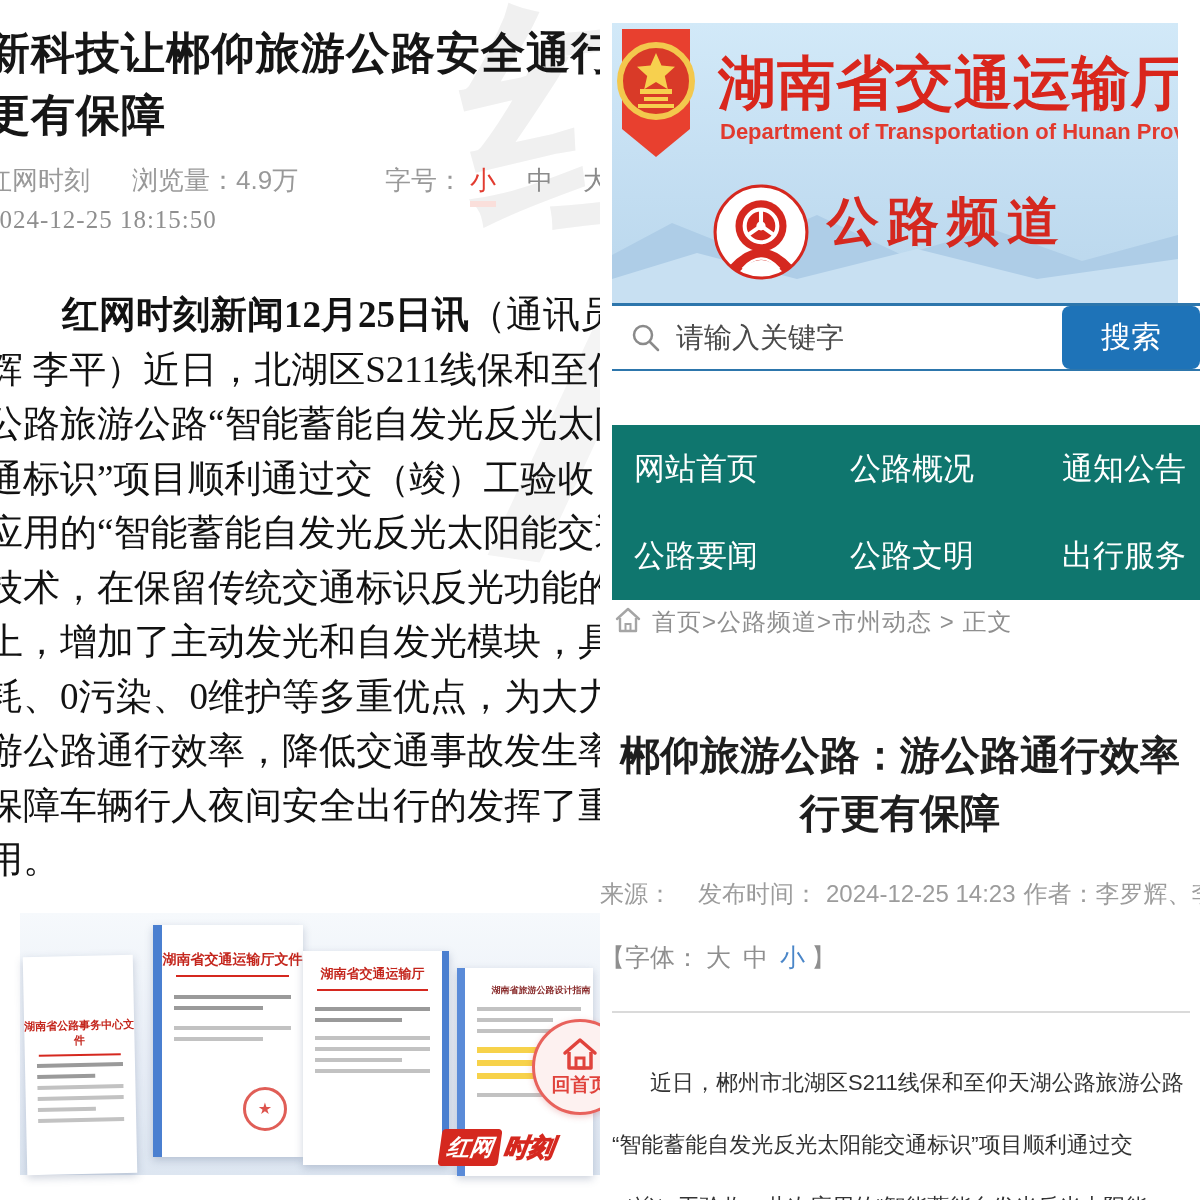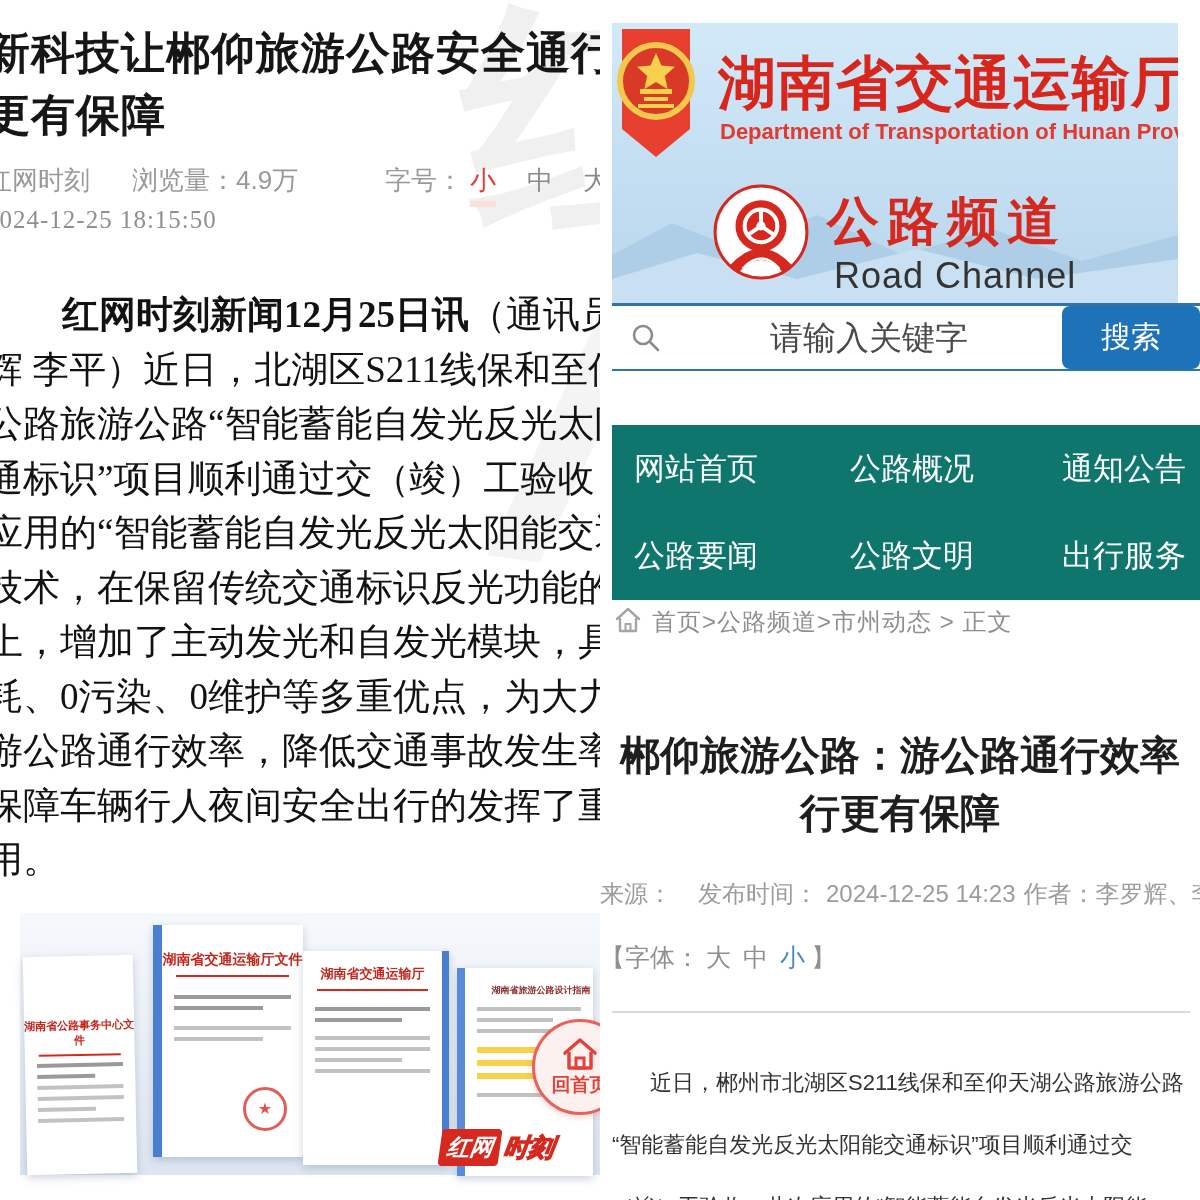--- a/index.html
+++ b/index.html
@@ -95,22 +95,22 @@
   .r-chlogo { position: absolute; left: 100px; top: 160px; }
   .r-chcn { position: absolute; left: 215px; top: 164px; font-size: 52px; font-weight: 700;
     color: #d5281f; letter-spacing: 8px; white-space: nowrap; }
   .r-chen { position: absolute; left: 222px; top: 232px; font-size: 36px; color: #333;
     letter-spacing: 1px; white-space: nowrap; }
 
   .r-search { position: absolute; left: 12px; top: 303px; width: 588px; height: 68px;
     background: #fff; border-top: 3px solid #2d76ac; border-bottom: 2px solid #2d76ac;
     display: flex; align-items: center; }
   .r-search .sic { margin-left: 18px; flex: 0 0 auto; }
-  .r-search input { flex: 1 1 auto; border: none; outline: none; font-size: 33px; color: #333;
-    padding-left: 14px; font-family: inherit; min-width: 0; background: transparent; text-align: center; }
+  .r-search input { flex: 1 1 auto; border: none; outline: none; font-size: 28px; color: #333;
+    padding-left: 14px; font-family: inherit; min-width: 0; background: transparent; }
   .r-search input::placeholder { color: #4a4a4a; opacity: 1; }
   .r-search .sbtn { flex: 0 0 138px; height: 63px; background: #1e73b8; color: #fff;
     font-size: 30px; border: none; border-radius: 8px; font-family: inherit; cursor: pointer; }
 
   .r-nav { position: absolute; left: 12px; top: 425px; width: 637px; height: 175px;
     background: #0f766e; display: grid; grid-template-columns: 216px 212px 1fr;
     grid-template-rows: 1fr 1fr; align-items: center; padding-left: 22px; }
   .r-nav .ni { color: #fff; font-size: 31px; white-space: nowrap; cursor: pointer; }
 
   .r-crumbs { position: absolute; left: 14px; top: 606px; display: flex; }
@@ -259,21 +259,20 @@
         <line x1="48" y1="42" x2="48" y2="26" stroke="#ffffff" stroke-width="4"></line>
         <line x1="48" y1="42" x2="35" y2="51" stroke="#ffffff" stroke-width="4"></line>
         <line x1="48" y1="42" x2="61" y2="51" stroke="#ffffff" stroke-width="4"></line>
         <circle cx="48" cy="42" r="4.5" fill="#ffffff"></circle>
         <path d="M22 84 Q48 56 74 84" fill="none" stroke="#d5281f" stroke-width="11"></path>
         <path d="M30 84 Q48 64 66 84" fill="none" stroke="#ffffff" stroke-width="2.5"></path>
         <path d="M38 86 Q48 72 58 86" fill="none" stroke="#ffffff" stroke-width="2.5"></path>
       </svg>
 
       <div class="r-chcn">公路频道</div>
-      <div class="r-chen">Road Channel</div>
     </div>
 
     <div class="r-search">
       <svg class="sic" width="32" height="32" viewBox="0 0 32 32">
         <circle cx="13" cy="13" r="9" fill="none" stroke="#8a8a8a" stroke-width="2.5"></circle>
         <line x1="20" y1="20" x2="28" y2="28" stroke="#8a8a8a" stroke-width="2.5" stroke-linecap="round"></line>
       </svg>
       <input type="text" placeholder="请输入关键字" style="">
       <button class="sbtn">搜索</button>
     </div>

